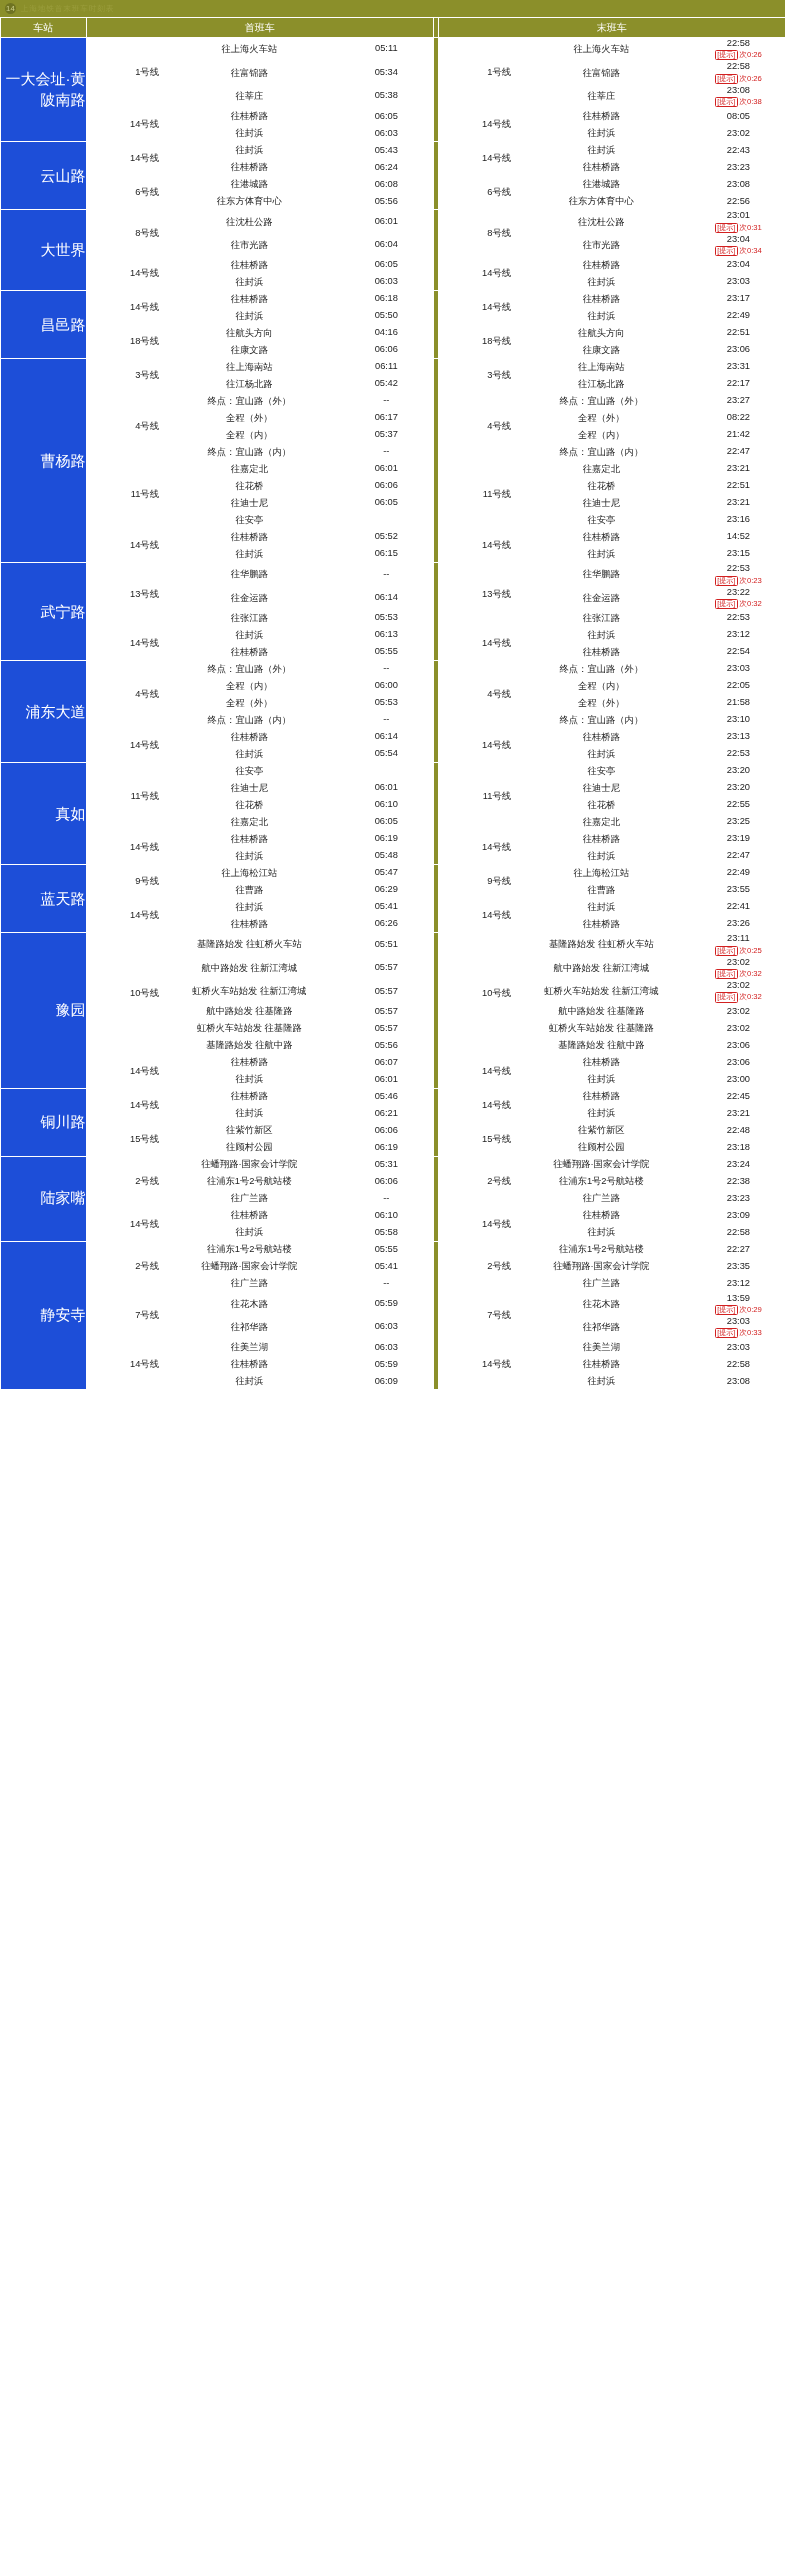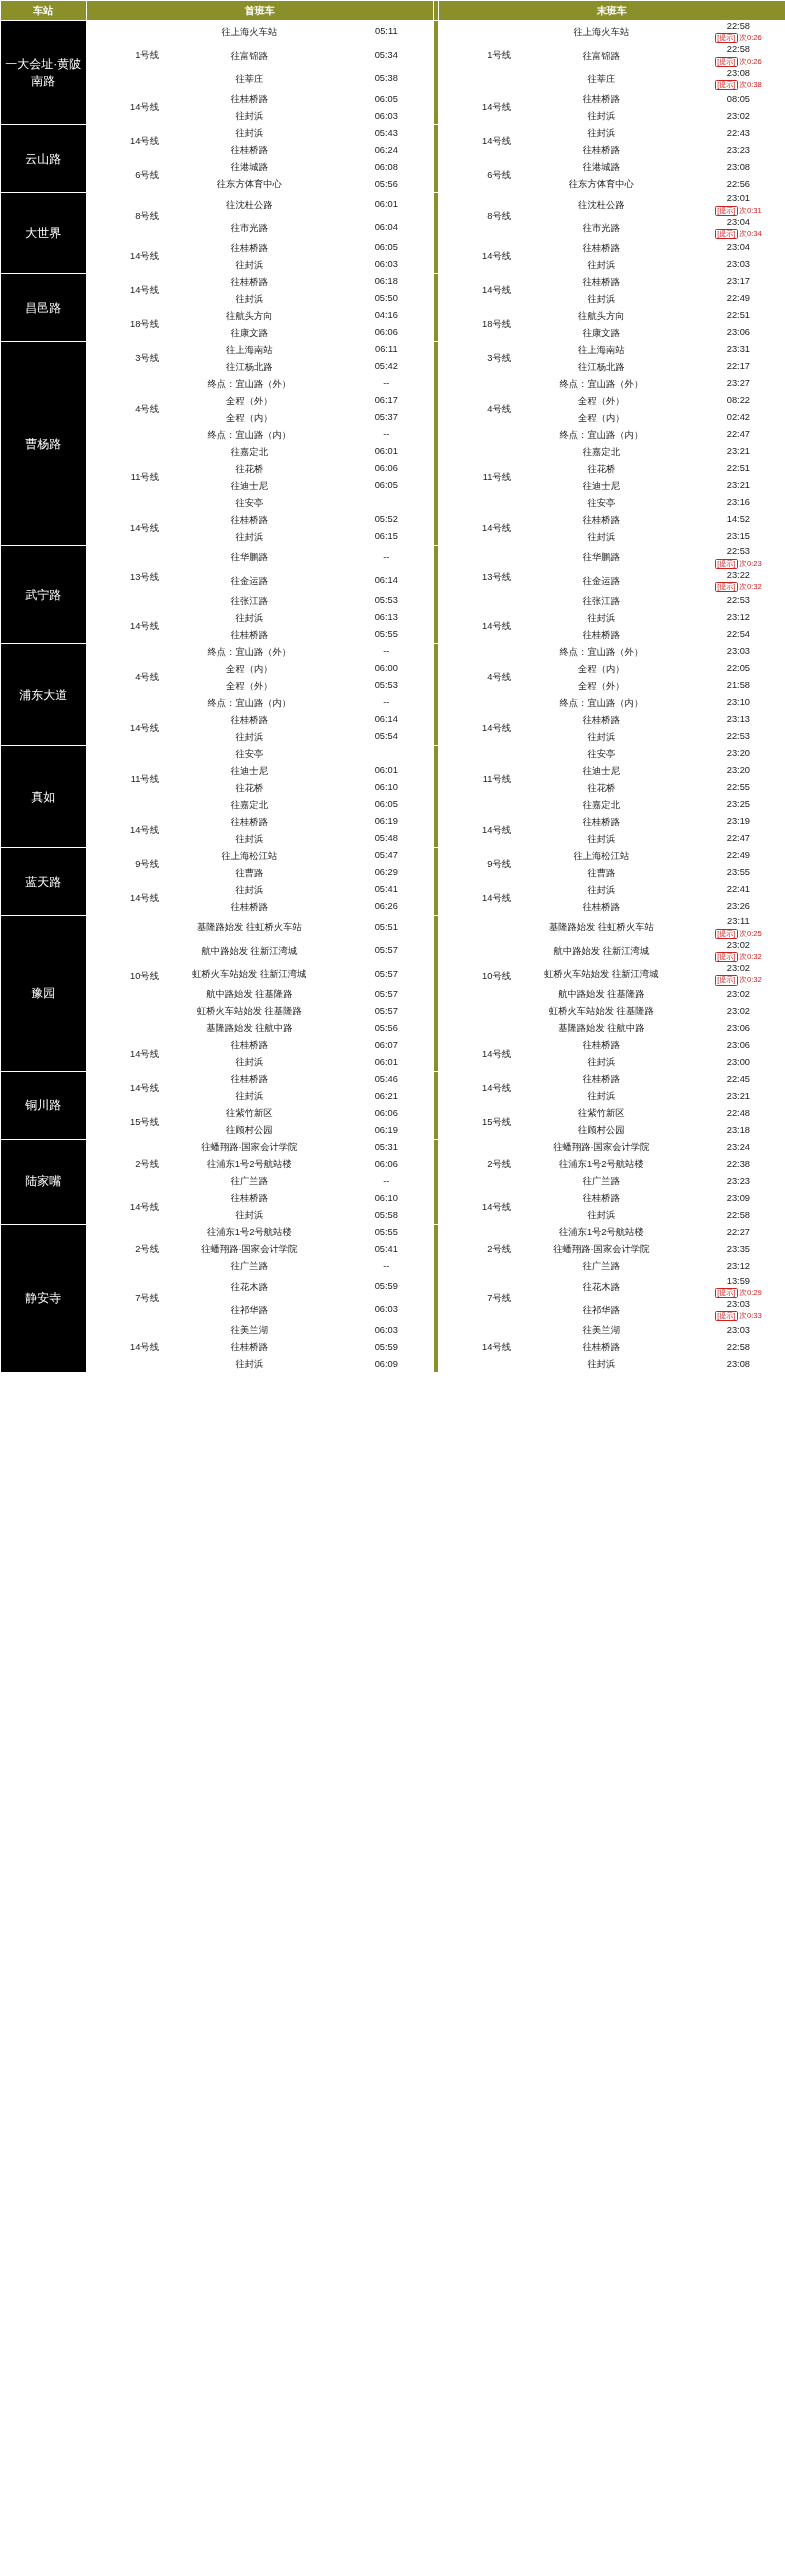--- a/index.html
+++ b/index.html
@@ -44,29 +44,29 @@
   }
   table.sched td, table.sched th {
     border: 0.8px solid #ffffff;
     padding: 0;
     vertical-align: middle;
   }
   th.hdr {
     background: #8b8f2a;
     color: #ffffff;
     font-size: 10px;
-    font-weight: bold;
+    font-weight: normal;
     height: 20px;
     text-align: center;
   }
   td.station {
-    background: #000000;
+    background: #1d4ed8;
     color: #ffffff;
-    font-size: 12px;
-    text-align: center;
+    font-size: 15px;
+    text-align: right;
     line-height: 1.35;
     padding: 1.5px 2.3px;
   }
   td.line {
     background: #ffffff;
     color: #222222;
     font-size: 9.3px;
     text-align: right;
     padding: 1.5px;
   }
@@ -108,20 +108,24 @@
     background: #8b8f2a;
     border-top: 0.8px solid #8b8f2a;
     border-bottom: 0.8px solid #8b8f2a;
   }
 </style>
 </head>
 <body>
 
 <div id="page">
 
+  <div class="topbar">
+    <span class="badge">14</span>
+    <span class="tline">上海地铁首末班车时刻表</span>
+  </div>
 
   <table class="sched">
     <colgroup>
       <col style="width:70px">
       <col style="width:60px">
       <col style="width:147px">
       <col style="width:77px">
       <col style="width:3.9px">
       <col style="width:60px">
       <col style="width:147px">
@@ -289,21 +293,21 @@
         <tr>
           <td class="dest">全程（外）</td>
           <td class="time">06:17</td>
           <td class="dest">全程（外）</td>
           <td class="time"><span>08:22</span></td>
         </tr>
         <tr>
           <td class="dest">全程（内）</td>
           <td class="time">05:37</td>
           <td class="dest">全程（内）</td>
-          <td class="time"><span>02:42</span></td>
+          <td class="time"><span>21:42</span></td>
         </tr>
         <tr>
           <td class="dest">终点：宜山路（内）</td>
           <td class="time">--</td>
           <td class="dest">终点：宜山路（内）</td>
           <td class="time"><span>22:47</span></td>
         </tr>
         <tr>
           <td class="line" rowspan="4">11号线</td>
           <td class="dest">往嘉定北</td>

